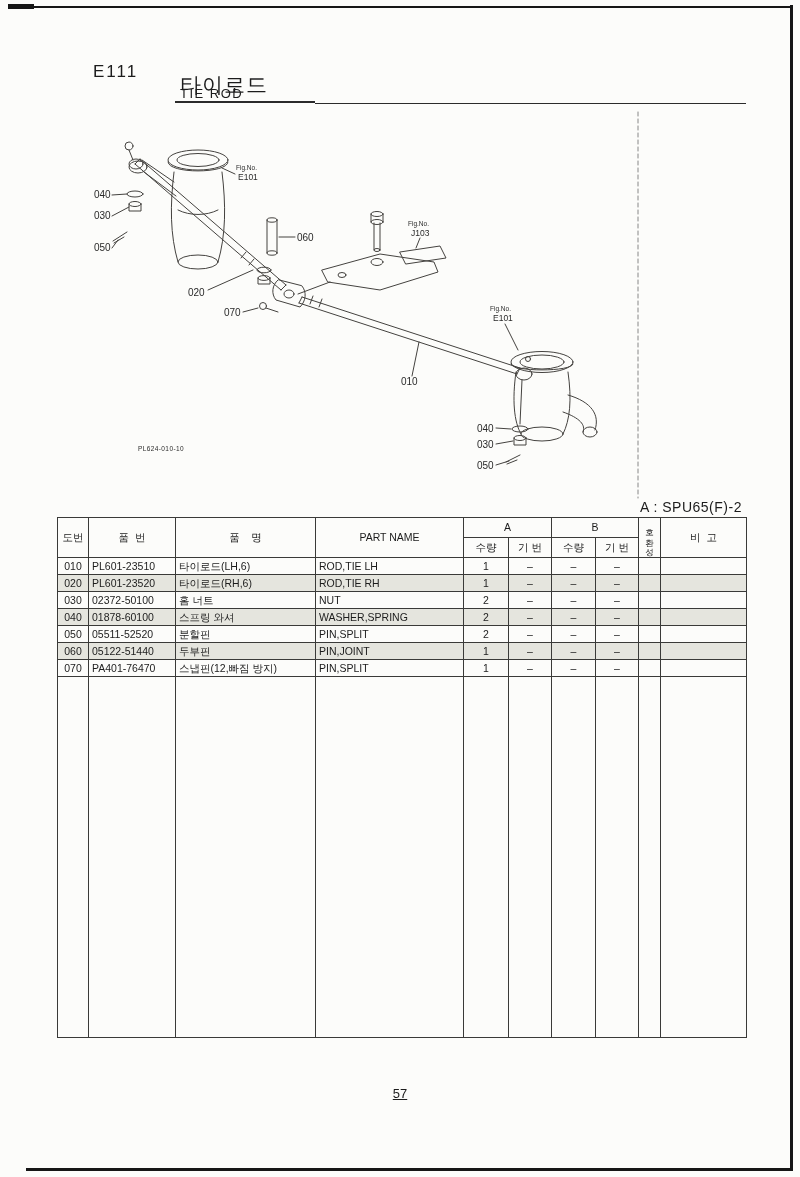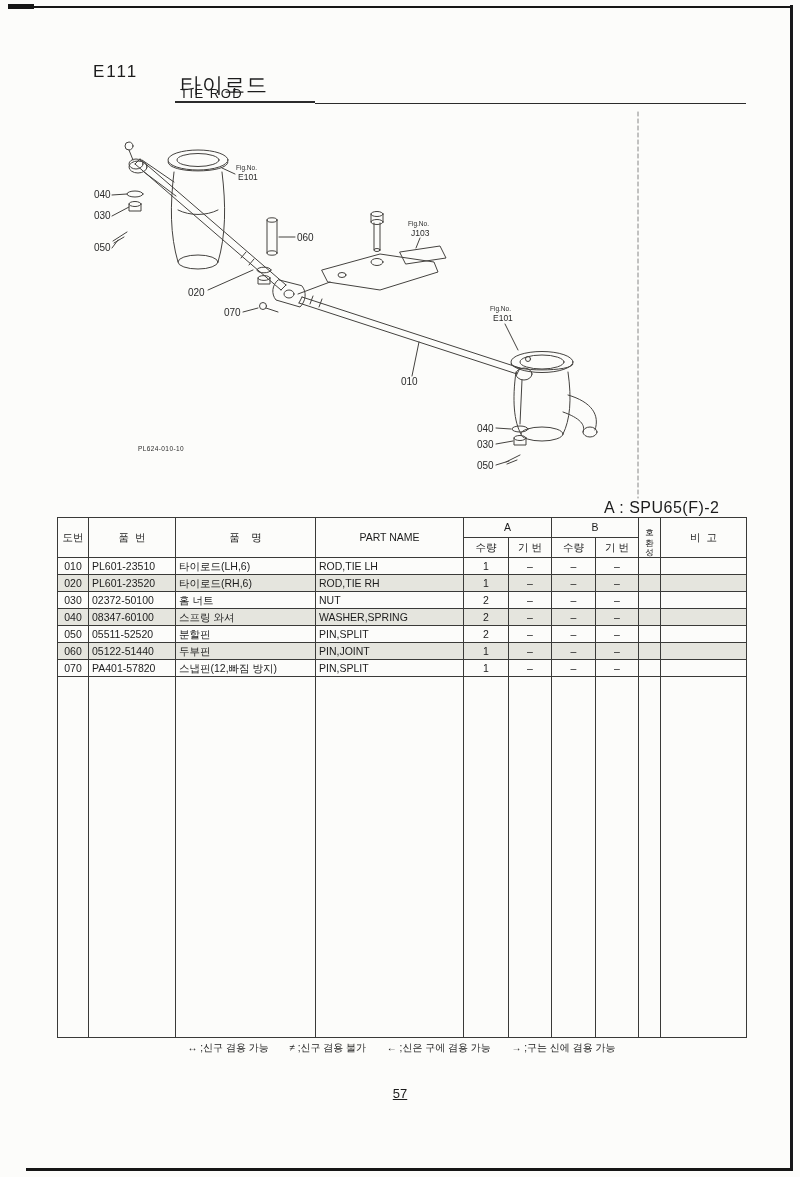--- a/index.html
+++ b/index.html
@@ -21,21 +21,21 @@
   .diagram path,.diagram line,.diagram ellipse,.diagram circle,.diagram rect{
     stroke:#44423f;stroke-width:1;fill:none;stroke-linecap:round;
   }
   .diagram .dash{stroke:#6a6a6a;stroke-width:0.8;stroke-dasharray:4 3;}
   .diagram text{fill:#2a2a2a;stroke:none;font-family:"Liberation Sans","DejaVu Sans",sans-serif;}
   .co{font-size:10px;}
   .fg{font-size:6.5px;}
   .fc{font-size:8.5px;}
   .dn{font-size:6.5px;letter-spacing:0.4px;fill:#555;}
   
-  .model-ref{position:absolute;left:604px;top:499px;font-size:16px;letter-spacing:0.5px;}
+  .model-ref{position:absolute;left:640px;top:499px;font-size:14px;letter-spacing:0.5px;}
   
   .parts{
     position:absolute;left:57px;top:517px;width:689px;
     border-collapse:collapse;table-layout:fixed;font-size:10.5px;
   }
   .parts th,.parts td{
     border:1px solid #3a3a38;padding:0 3px;height:16px;line-height:15px;
     overflow:hidden;white-space:nowrap;font-weight:normal;vertical-align:middle;
   }
   .parts thead th{text-align:center;height:19px;white-space:pre;}
@@ -269,21 +269,21 @@
         <td>NUT</td>
         <td class="c">2</td>
         <td class="c">–</td>
         <td class="c">–</td>
         <td class="c">–</td>
         <td></td>
         <td></td>
       </tr>
       <tr class="shaded">
         <td class="c">040</td>
-        <td>08347-60100</td>
+        <td>01878-60100</td>
         <td>스프링 와셔</td>
         <td>WASHER,SPRING</td>
         <td class="c">2</td>
         <td class="c">–</td>
         <td class="c">–</td>
         <td class="c">–</td>
         <td></td>
         <td></td>
       </tr>
       <tr>
@@ -305,21 +305,21 @@
         <td>PIN,JOINT</td>
         <td class="c">1</td>
         <td class="c">–</td>
         <td class="c">–</td>
         <td class="c">–</td>
         <td></td>
         <td></td>
       </tr>
       <tr>
         <td class="c">070</td>
-        <td>PA401-57820</td>
+        <td>PA401-76470</td>
         <td>스냅핀(12,빠짐 방지)</td>
         <td>PIN,SPLIT</td>
         <td class="c">1</td>
         <td class="c">–</td>
         <td class="c">–</td>
         <td class="c">–</td>
         <td></td>
         <td></td>
       </tr>
       <tr class="filler">
@@ -330,22 +330,16 @@
         <td></td>
           <td></td>
         <td></td>
           <td></td>
         <td></td>
           <td></td>
       </tr>
     </tbody>
   </table>
 
-  <div class="legend">
-    <span>↔ ;신구 겸용 가능</span>
-    <span>≠ ;신구 겸용 불가</span>
-    <span>← ;신은 구에 겸용 가능</span>
-    <span>→ ;구는 신에 겸용 가능</span>
-  </div>
 
   <div class="page-number">57</div>
 
 </div>
 
 </body></html>

